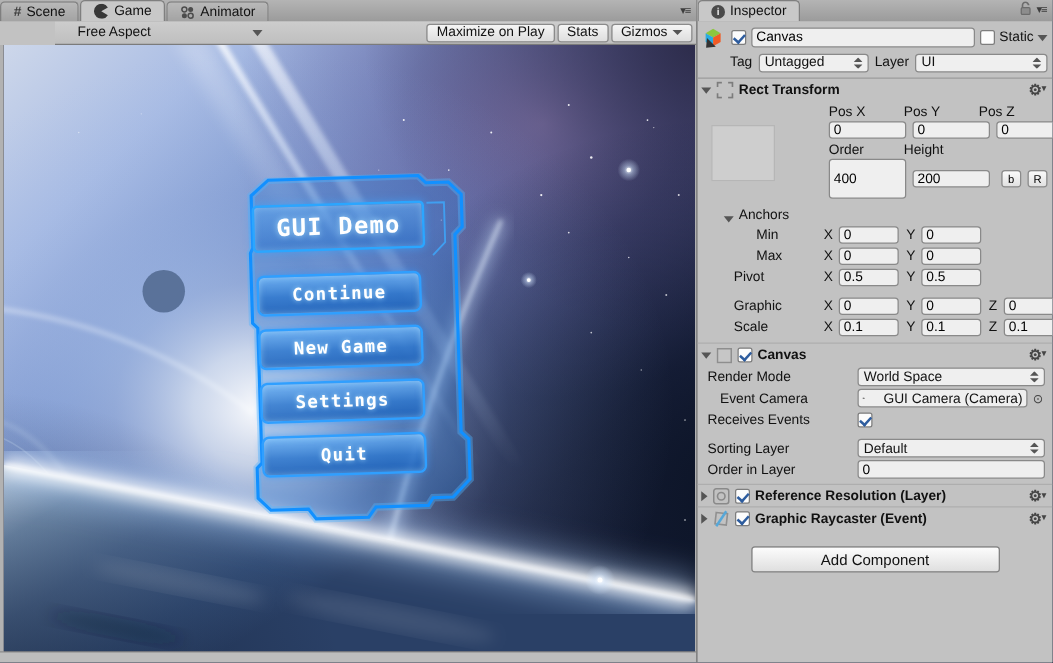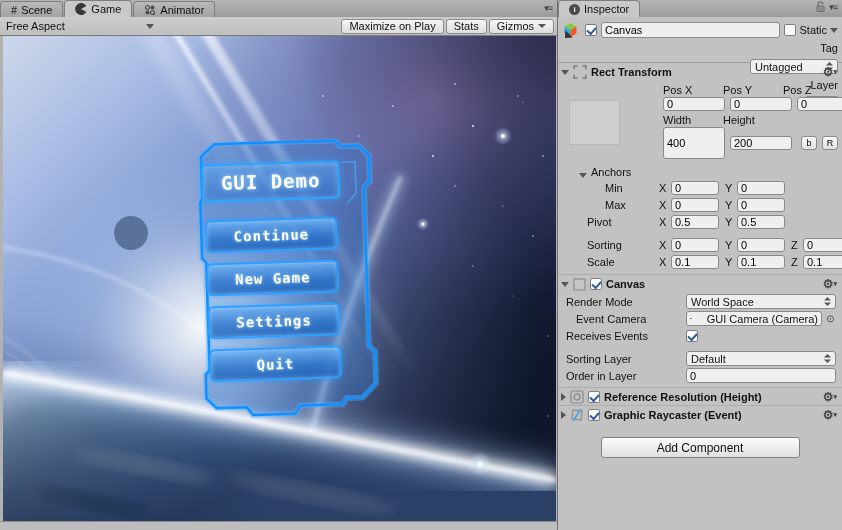--- a/index.html
+++ b/index.html
@@ -18,42 +18,42 @@
   .checkbox { width:12px; height:12px; background:#fcfcfc; border:1px solid #7d7d7d; border-radius:2px; position:relative; flex:none; }
   .checkbox.checked::after { content:""; position:absolute; left:1px; top:2px; width:7px; height:4px; border-left:2px solid #2d5c9e; border-bottom:2px solid #2d5c9e; transform:rotate(-48deg); }
   .ufield { background:#efefef; border:1px solid #898989; border-radius:3px; font:11px "Liberation Sans",sans-serif; padding:0 3px; color:#000; height:15px; }
   .dropdown { background:#efefef; border:1px solid #898989; border-radius:3px; height:15px; display:flex; align-items:center; justify-content:space-between; padding:0 4px; gap:4px; overflow:hidden; white-space:nowrap; }
   .ddarrows { flex:none; display:block; }
   .gear { margin-left:auto; display:flex; align-items:center; color:#454545; font-size:12px; line-height:12px; gap:0; }
   .gear small { font-size:7px; color:#454545; }
 
   
   .game-panel { width:557px; display:flex; flex-direction:column; flex:none; }
-  .toolbar { height:19px; background:linear-gradient(#cdcdcd,#bfbfbf); border-bottom:1px solid #7b7b7b; display:flex; align-items:center; padding:0 3px 0 6px; flex:none; }
+  .toolbar { height:19px; background:linear-gradient(#cdcdcd,#bfbfbf); border-bottom:1px solid #7b7b7b; display:flex; align-items:center; padding:0 3px 0 18px; flex:none;margin-left:44px; }
   .aspect { width:148px; display:flex; align-items:center; justify-content:space-between; height:15px; }
   .tri-down { width:0; height:0; border-left:4px solid transparent; border-right:4px solid transparent; border-top:5px solid #555; }
   .tb-group { margin-left:auto; display:flex; gap:2px; align-items:center; }
   .tb-btn { height:15px; padding:0 7px; display:flex; align-items:center; gap:4px; background:linear-gradient(#f5f5f5,#dedede); border:1px solid #8b8b8b; border-radius:3px; white-space:nowrap; }
   .game-main { flex:1; background:#b2b2b2; padding:0 1px 0 3px; }
   .viewport { position:relative; width:553px; height:485px; overflow:hidden; background:#131a33; }
   .bottom-strip { height:9px; background:#bdbdbd; border-top:1px solid #898989; flex:none; }
 
   
   .menu { position:absolute; left:190px; top:104px; width:186px; height:292px; transform:rotate(-1.8deg); font-family:"DejaVu Sans Mono", monospace; }
   .menu svg.frame { position:absolute; inset:0; }
   .title-plate { position:absolute; left:12px; top:22px; width:138px; height:38px; border:2px solid #2ba6ff; border-radius:4px; background:linear-gradient(rgba(96,168,240,.55),rgba(38,108,200,.55)); box-shadow:0 0 7px rgba(60,165,255,.65), inset 0 0 6px rgba(170,225,255,.4); display:flex; align-items:center; justify-content:center; }
   .title-plate span { color:#fff; font-size:19px; font-weight:bold; letter-spacing:1px; text-shadow:0 0 5px rgba(170,225,255,.95); }
   .menu-btn { position:absolute; left:14px; width:132px; height:33px; border:2px solid #2f9fff; border-radius:6px; background:linear-gradient(rgba(108,178,245,.85),rgba(44,118,205,.82) 55%,rgba(24,94,184,.82)); box-shadow:0 0 6px rgba(45,150,255,.55), inset 0 0 5px rgba(175,228,255,.5); display:flex; align-items:center; justify-content:center; color:#fff; font-size:14px; font-weight:bold; letter-spacing:1px; text-shadow:0 0 4px rgba(165,220,255,.95); cursor:pointer; }
 
   
   .inspector { width:285px; flex:none; border-left:1px solid #6f6f6f; background:#c2c2c2; display:flex; flex-direction:column; }
   .insp-body { flex:1; overflow:hidden; }
   .go-header { padding:4px 4px 4px 4px; }
   .go-row1 { display:flex; align-items:center; gap:4px; height:18px; }
-  .go-row2 { display:flex; align-items:flex-end; gap:5px; height:16px; margin:3px 0 0 22px;flex-direction:column; }
+  .go-row2 { display:flex; align-items:center; gap:5px; height:16px; margin:3px 0 0 22px; }
   .cubewrap { position:relative; width:19px; height:17px; flex:none; }
   .cubewrap .cornertri { position:absolute; left:0; bottom:0; width:0; height:0; border-left:5px solid transparent; border-right:5px solid transparent; border-top:6px solid #333; transform:rotate(45deg); }
   .name-input { flex:1; height:16px; }
   .static-wrap { display:flex; align-items:center; gap:3px; flex:none; }
   .dd-tag { width:88px; flex:none; }
   .dd-layer { flex:1; }
   .divider { height:1px; background:#9c9c9c; }
 
   .comp { border-top:1px solid #aeaeae; }
   .comp-header { height:18px; display:flex; align-items:center; gap:4px; padding:0 5px 0 3px; font-weight:bold; }
@@ -367,21 +367,21 @@
             <span class="lab">Pos X</span>
             <span class="lab">Pos Y</span>
             <span class="lab">Pos Z</span>
           </div>
           <div class="r3">
             <input class="ufield" style="height: 14px;" value="0">
             <input class="ufield" style="height: 14px;" value="0">
             <input class="ufield" style="height: 14px;" value="0">
           </div>
           <div class="r3 labels">
-            <span class="lab">Width</span>
+            <span class="lab">Order</span>
             <span class="lab">Height</span>
             <span class="lab"></span>
           </div>
           <div class="r3">
             <input class="ufield" style="height: 32px;" value="400">
             <input class="ufield" style="height: 14px;" value="200">
             <span class="br">
               <button class="minibtn">b</button>
               <button class="minibtn">R</button>
             </span>
@@ -406,21 +406,21 @@
           </div>
           <div class="axisrow">
             <span class="rlabel">Pivot</span>
             <span class="ax">X</span>
             <input class="ufield" value="0.5" style="">
             <span class="ax">Y</span>
             <input class="ufield" value="0.5" style="">
           </div>
           <div class="gap6"></div>
           <div class="axisrow">
-            <span class="rlabel">Sorting</span>
+            <span class="rlabel">Graphic</span>
             <span class="ax">X</span>
             <input class="ufield" value="0" style="">
             <span class="ax">Y</span>
             <input class="ufield" value="0" style="">
             <span class="ax">Z</span>
             <input class="ufield last" value="0" style="">
           </div>
           <div class="axisrow">
             <span class="rlabel">Scale</span>
             <span class="ax">X</span>
@@ -500,21 +500,21 @@
 
       <div class="script-row">
         <span class="fold"></span>
         <span class="iconbox">
           <svg width="14" height="14" viewBox="0 0 14 14">
               <rect x="1" y="1" width="12" height="12" rx="2" fill="#c2c2c2" stroke="#8a8a8a" stroke-width="1.2"></rect>
               <circle cx="7" cy="7" r="3" fill="none" stroke="#8a8a8a" stroke-width="1.3"></circle>
             </svg>
         </span>
         <span class="checkbox checked"></span>
-        <span>Reference Resolution (Height)</span>
+        <span>Reference Resolution (Layer)</span>
         <span class="gear">⚙<small>▾</small></span>
       </div>
       <div class="script-row">
         <span class="fold"></span>
         <span class="iconbox">
           <svg width="14" height="14" viewBox="0 0 14 14">
               <polygon points="3,2 12,3 11,12 2,11" fill="none" stroke="#909090" stroke-width="1.3"></polygon>
               <line x1="11" y1="1" x2="3" y2="13" stroke="#56a7d8" stroke-width="2"></line>
             </svg>
         </span>

